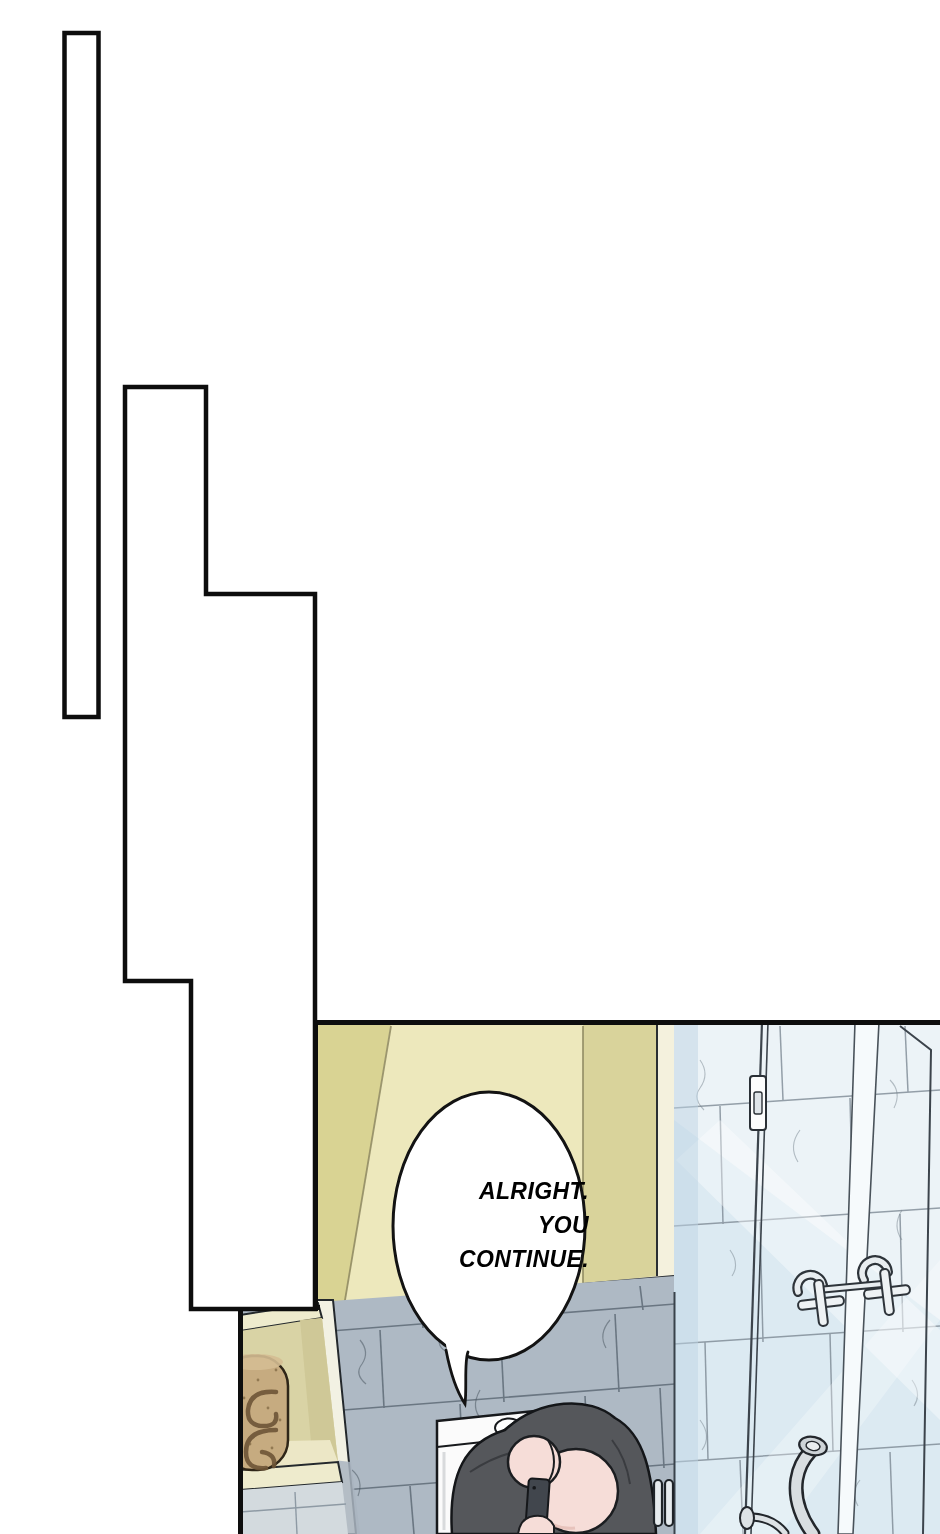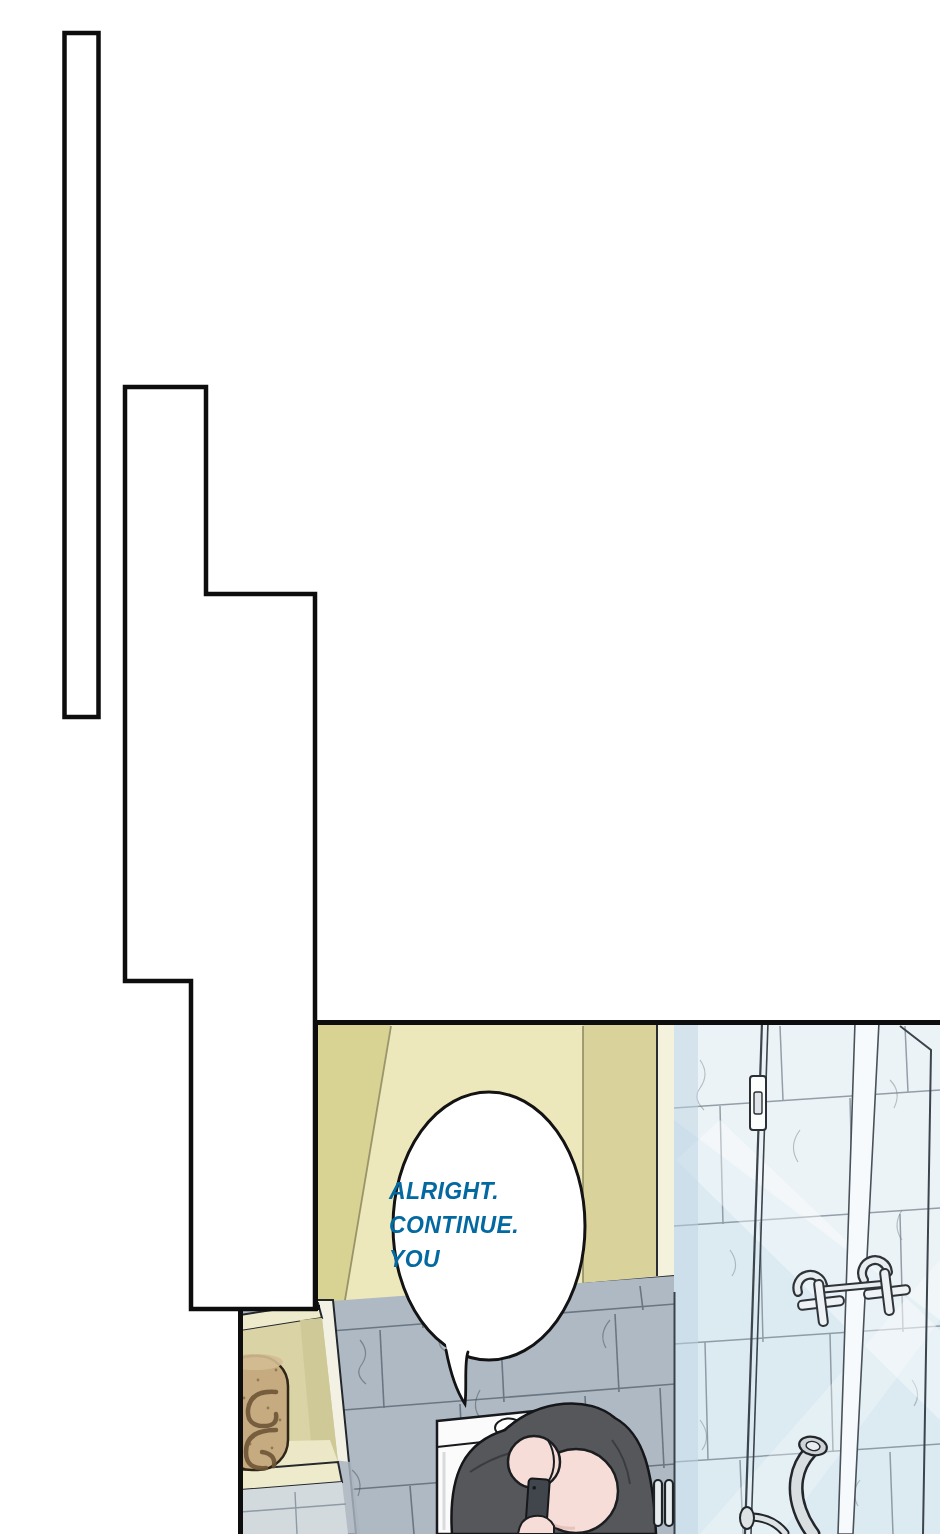--- a/index.html
+++ b/index.html
@@ -1,21 +1,21 @@
 <!DOCTYPE html>
 <html><head>
 <meta charset="utf-8">
 <style>
   html,body{margin:0;padding:0;background:#ffffff;}
   .page{position:relative;width:940px;height:1534px;background:#ffffff;overflow:hidden;
         font-family:"Liberation Sans",sans-serif;}
   .art{position:absolute;left:0;top:0;width:940px;height:1534px;display:block;}
-  .bubble-text{position:absolute;left:389px;top:1174px;width:200px;text-align:left;
+  .bubble-text{position:absolute;left:389px;top:1174px;width:200px;text-align:right;
       font-style:italic;font-weight:bold;font-size:23px;line-height:34px;
-      letter-spacing:.4px;color:#0369a1;pointer-events:none;
+      letter-spacing:.4px;color:#000000;pointer-events:none;
       font-family:"Liberation Sans",sans-serif;}
 </style>
 </head>
 <body>
 
 <div class="page">
 
 <svg class="art" viewBox="0 0 940 1534">
   <defs>
     <clipPath id="sceneClip">
@@ -221,17 +221,17 @@
     <rect x="240" y="1305" width="80" height="5"></rect>
     <rect x="238" y="1305" width="5" height="229"></rect>
   </g>
 
   <path d="M125,387 H206 V594 H315 V1309 H191 V981 H125 Z" fill="#ffffff" stroke="#0d0d0d" stroke-width="4.5" stroke-linejoin="miter"></path>
   <rect x="64.5" y="33" width="34" height="684" fill="#ffffff" stroke="#0d0d0d" stroke-width="4.5"></rect>
 </svg>
 
 <div class="bubble-text">
   <div>ALRIGHT.</div>
+  <div>YOU</div>
   <div>CONTINUE.</div>
-  <div>YOU</div>
 </div>
 
 </div>
 
 </body></html>

